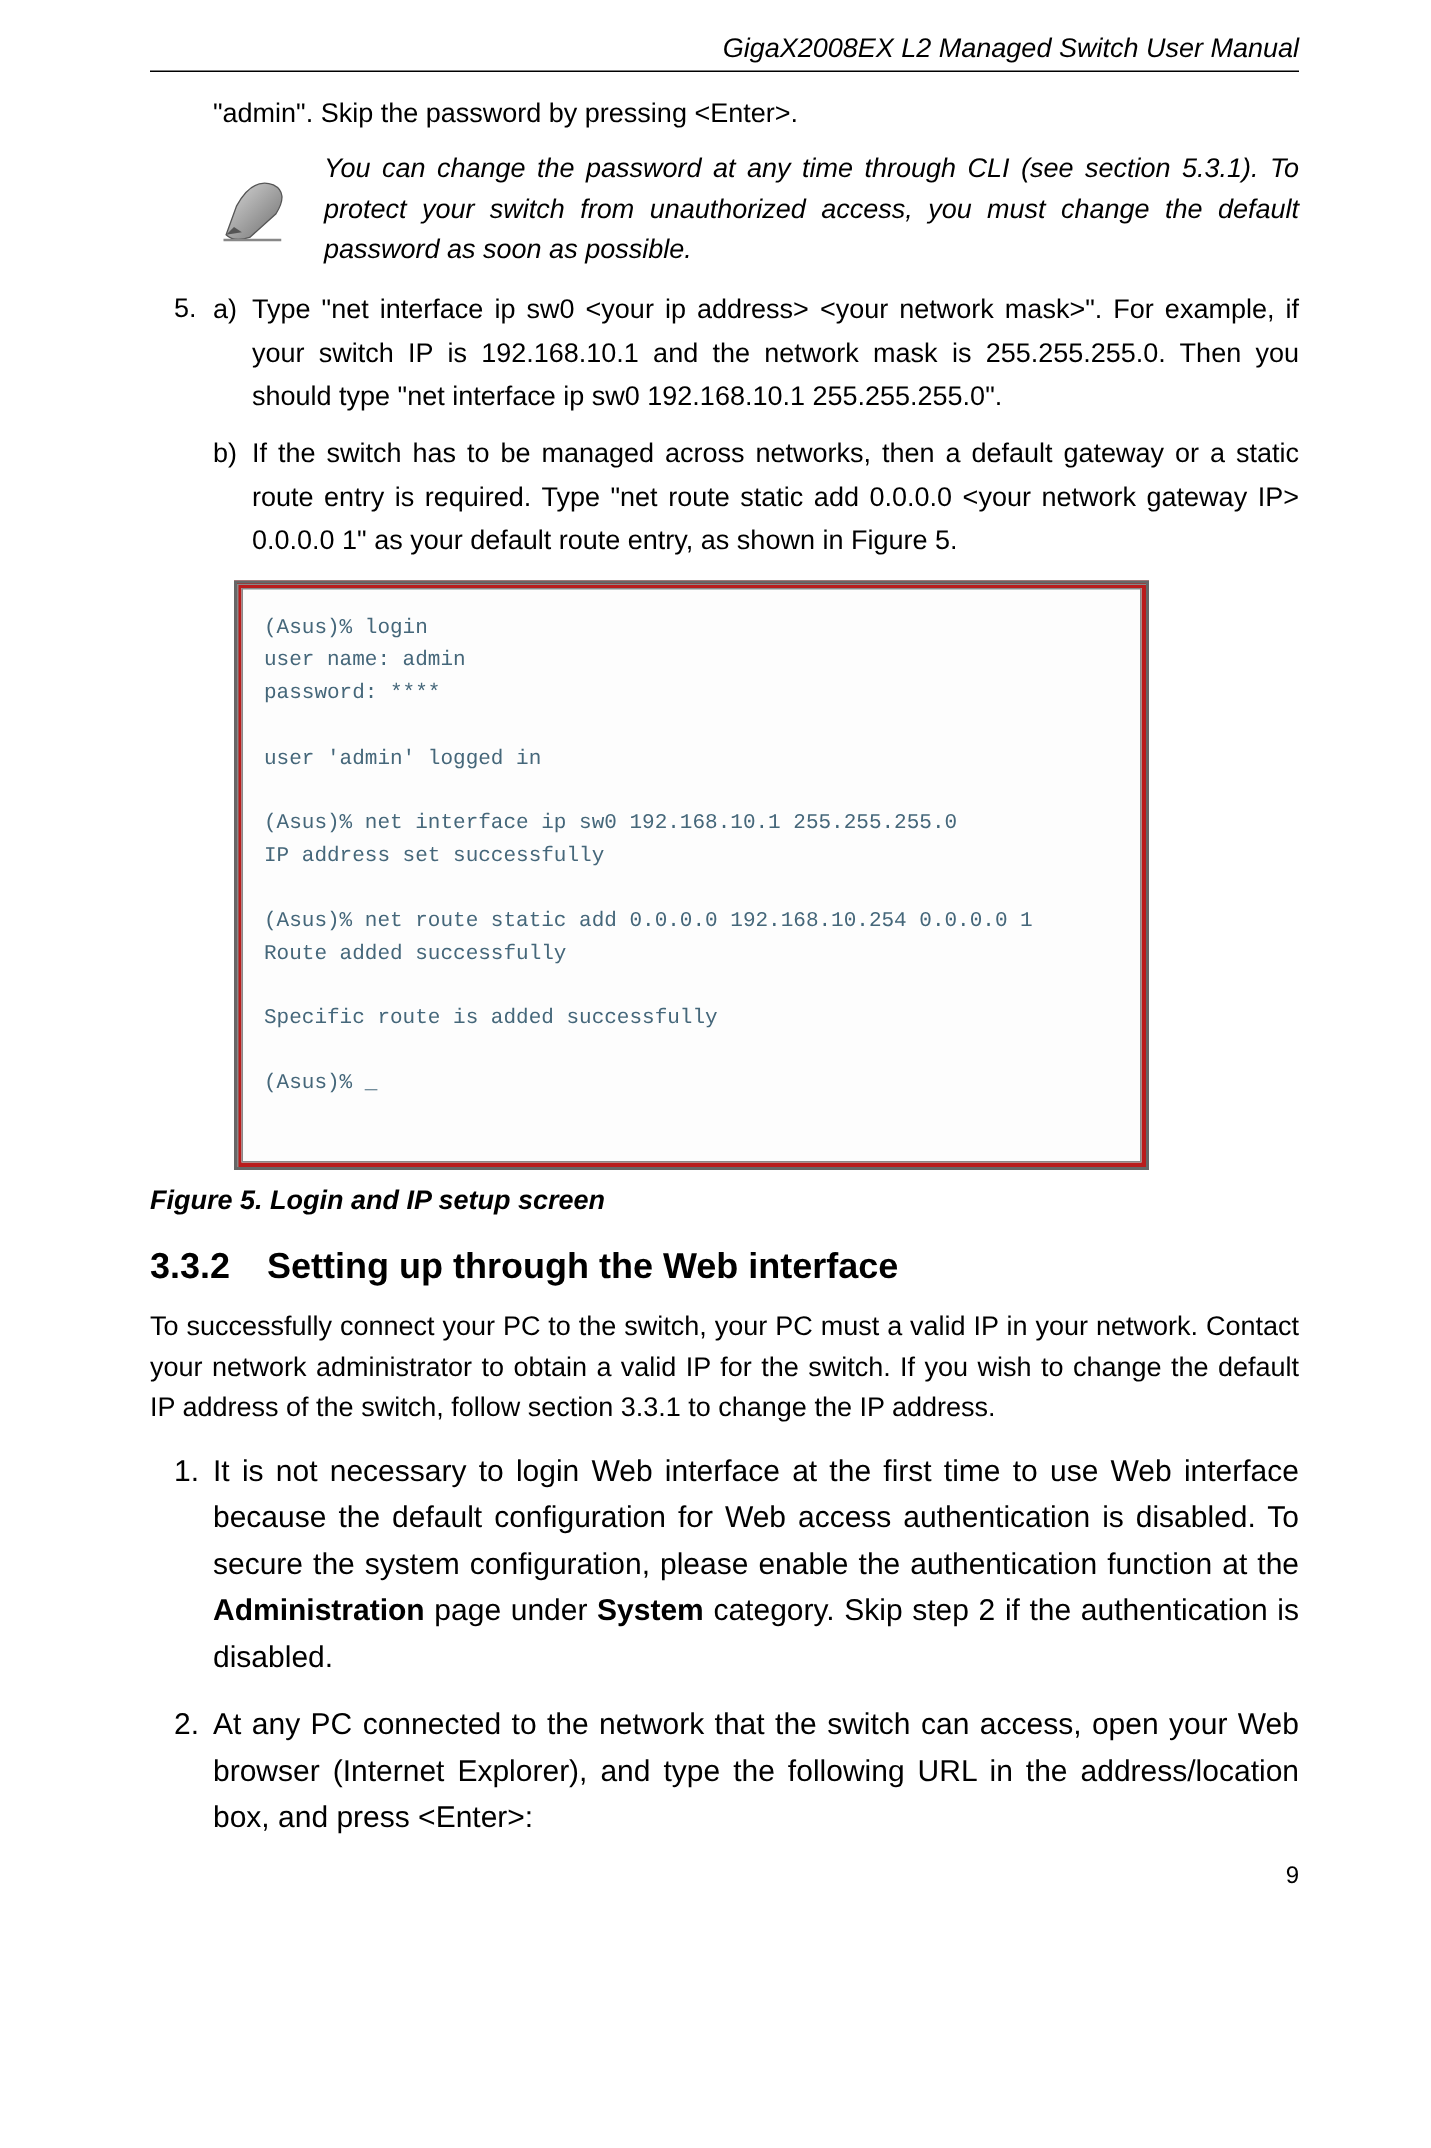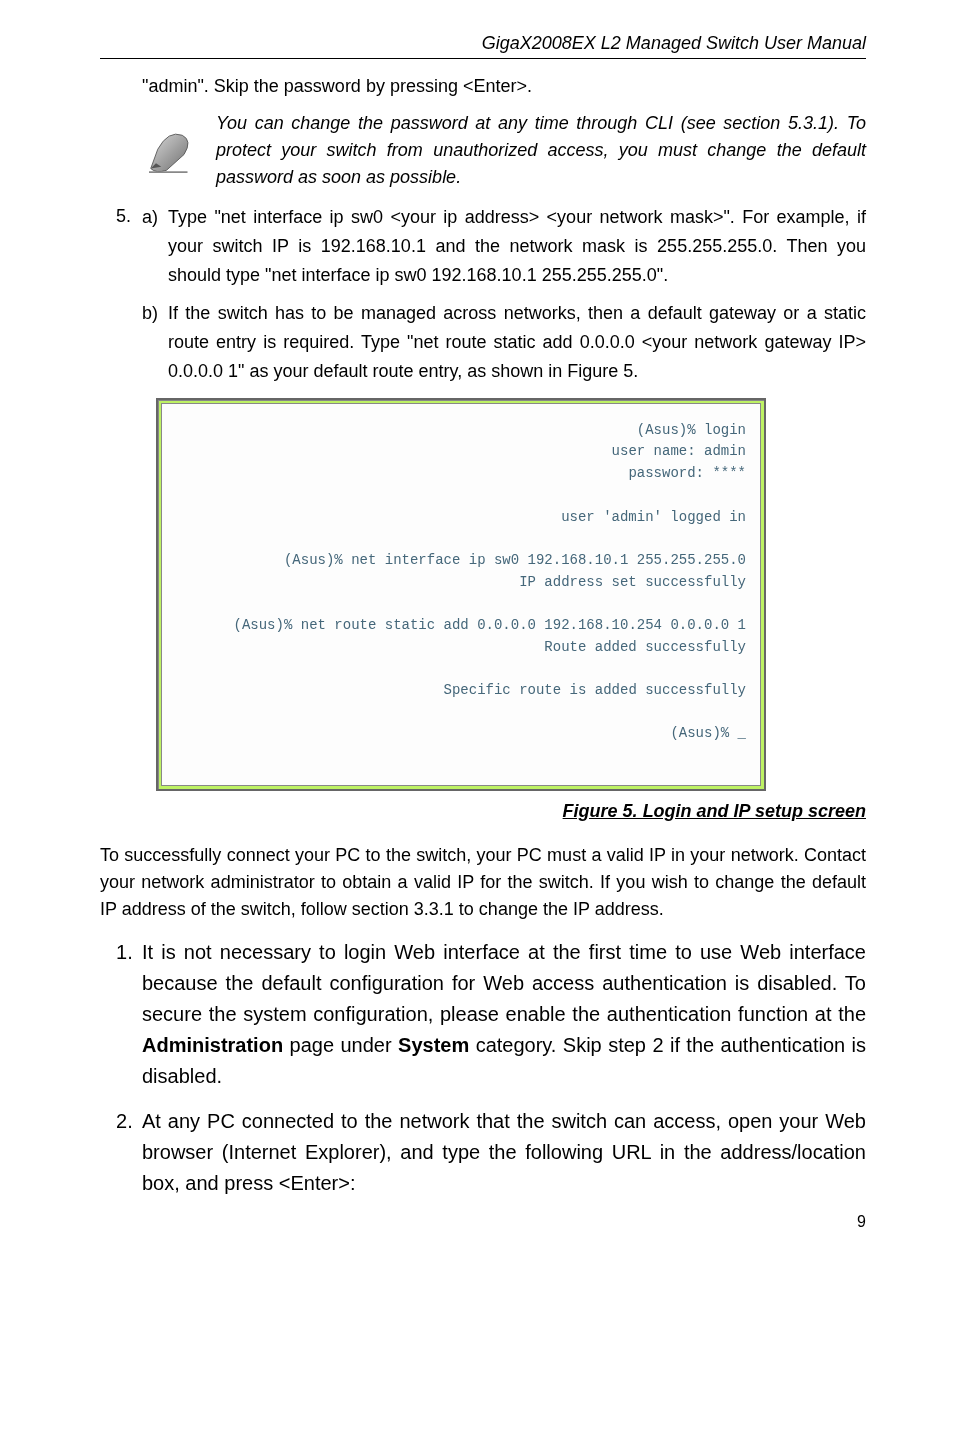--- a/index.html
+++ b/index.html
@@ -6,21 +6,21 @@
     margin: 0;
     padding: 0;
     background: #fff;
     font-family: Arial, Helvetica, sans-serif;
     color: #000;
     width: 954px;
   }
   .page {
     width: 954px;
     min-height: 1432px;
-    padding: 33px 88px 40px 100px;
+    padding: 22px 88px 40px 100px;
     box-sizing: border-box;
     position: relative;
   }
   .header-line {
     border-bottom: 1px solid #000;
     margin-bottom: 2px;
     padding-bottom: 4px;
     text-align: right;
     font-style: italic;
     font-size: 18px;
@@ -92,43 +92,41 @@
     position: absolute;
     left: 0;
     top: 0;
   }
   .figure-wrap {
     margin: 12px 0 6px 56px;
   }
   .terminal-frame {
     border: 2px solid #666;
     padding: 3px;
-    background: #bef264;
+    background: #b91c1c;
     width: 600px;
     box-shadow: 1px 1px 0 #888 inset;
-    text-align: right;
   }
   .terminal-inner {
     background: #fdfdfd;
     border: 1px solid #888;
     padding: 16px 14px 40px 14px;
     font-family: "Courier New", monospace;
     font-size: 14px;
     line-height: 1.55;
     color: #45677a;
     white-space: pre-wrap;
     min-height: 220px;
   }
   .figure-caption {
-    text-align: right;
+    text-align: left;
     font-weight: bold;
     font-style: italic;
     font-size: 18px;
     margin: 10px 0 20px 0;
-    text-decoration: underline;
   }
   h2.section-heading {
     font-size: 24px;
     font-weight: bold;
     margin: 14px 0 12px 0;
   }
   .section-heading .sec-num {
     display: inline-block;
     width: 78px;
   }
@@ -217,20 +215,23 @@
 Route added successfully
 
 Specific route is added successfully
 
 (Asus)% _</div>
     </div>
   </div>
 
   <div class="figure-caption">Figure 5. Login and IP setup screen</div>
 
+  <h2 class="section-heading">
+    <span class="sec-num">3.3.2</span><span>Setting up through the Web interface</span>
+  </h2>
 
   <div class="plain-para">To successfully connect your PC to the switch, your PC must a valid IP in your network. Contact your network administrator to obtain a valid IP for the switch. If you wish to change the default IP address of the switch, follow section 3.3.1 to change the IP address.</div>
 
   <ol class="steps">
     <li>
       <span>It is not necessary to login Web interface at the first time to use Web interface because the default configuration for Web access authentication is disabled. To secure the system configuration, please enable the authentication function at the </span><span class="bold">Administration</span><span> page under </span><span class="bold">System</span><span> category. Skip step 2 if the authentication is disabled.</span>
     </li>
     <li>At any PC connected to the network that the switch can access, open your Web browser (Internet Explorer), and type the following URL in the address/location box, and press &lt;Enter&gt;:</li>
   </ol>
 

